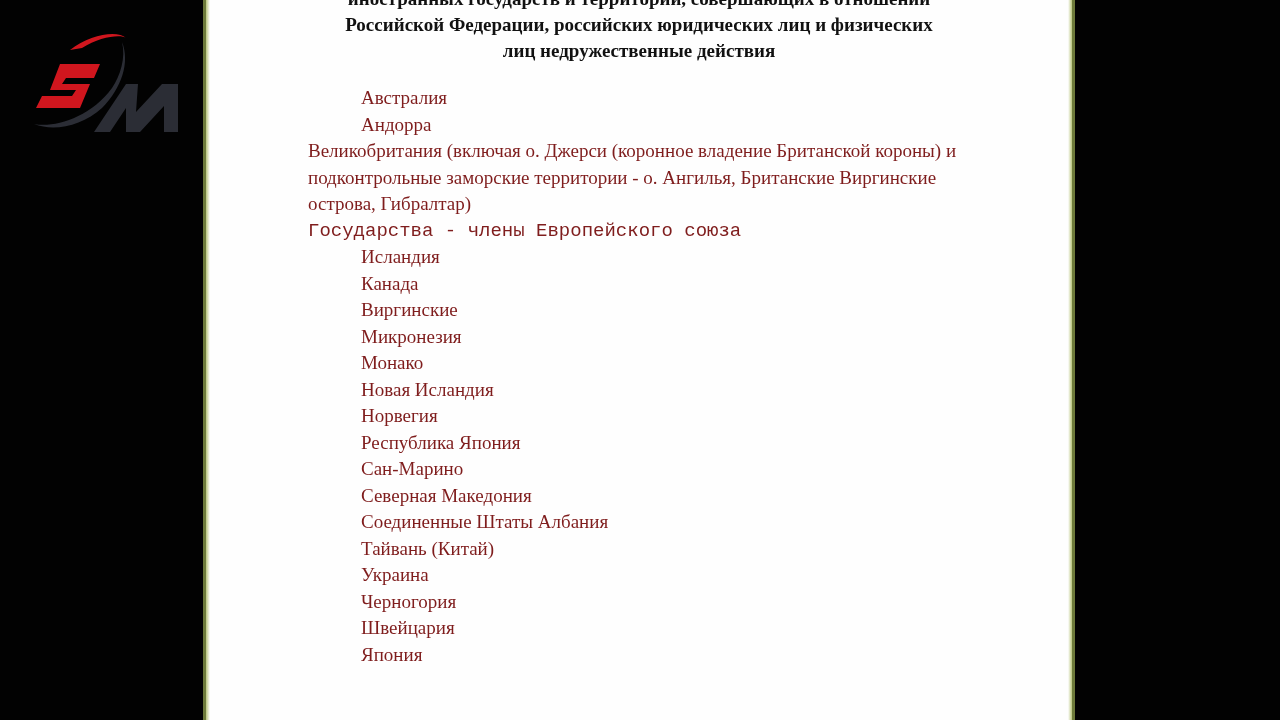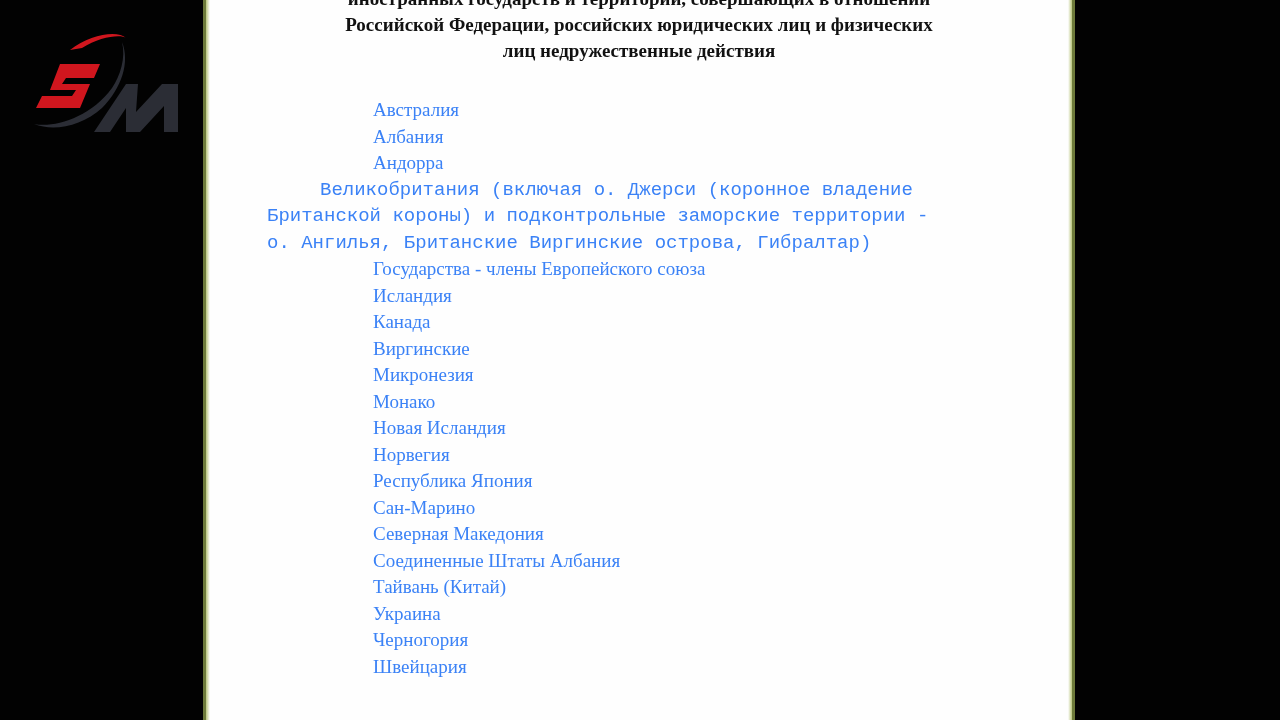--- a/index.html
+++ b/index.html
@@ -23,22 +23,22 @@
     }
     .page::before { left: 0; background: linear-gradient(to right, #b8c47c, #ffffff); }
     .page::after { right: 0; background: linear-gradient(to left, #b8c47c, #ffffff); }
     .heading {
       position: absolute; left: 0; right: 0; top: -14px;
       text-align: center; font-weight: bold; font-size: 19px; line-height: 26px;
       color: #111;
     }
     .list {
       position: absolute; left: 98px; top: 81px; width: 680px;
-      font-size: 19px; line-height: 26.5px; color: #3b82f6;
-      margin: 16px; padding: 0; list-style: none;
+      font-size: 19px; line-height: 26.5px; color: #7f1d1d;
+      margin: 4px; padding: 0; list-style: none;
     }
     .list li { text-indent: 53px; margin-left: 0; }
   </style>
 </head>
 <body>
 
 <div class="logo">
   <svg width="156" height="112" viewBox="0 0 156 112">
     <path d="M40 22 C60 6, 88 2, 96 10 C92 6, 70 8, 52 20 Z" fill="#d0161e"></path>
     <path d="M30 36 L70 36 L64 50 L36 50 L32 56 L60 56 L50 80 L6 80 L12 68 L42 68 L46 62 L20 62 Z" fill="#d0161e"></path>
@@ -48,38 +48,38 @@
 </div>
 
 <div class="page">
   <div class="heading">
     <div>иностранных государств и территорий, совершающих в отношении</div>
     <div>Российской Федерации, российских юридических лиц и физических</div>
     <div>лиц недружественные действия</div>
   </div>
   <ul class="list">
     <li>Австралия</li>
-    <li>Албания</li>
     <li>Андорра</li>
     <li style="margin-left:-53px;padding-left:53px;text-indent:0;">Великобритания (включая о. Джерси (коронное владение Британской короны) и подконтрольные заморские территории - о. Ангилья, Британские Виргинские острова, Гибралтар)</li>
     <li>Государства - члены Европейского союза</li>
     <li>Исландия</li>
     <li>Канада</li>
     <li>Виргинские</li>
     <li>Микронезия</li>
     <li>Монако</li>
     <li>Новая Исландия</li>
     <li>Норвегия</li>
     <li>Республика Япония</li>
     <li>Сан-Марино</li>
     <li>Северная Македония</li>
     <li>Соединенные Штаты Албания</li>
     <li>Тайвань (Китай)</li>
     <li>Украина</li>
     <li>Черногория</li>
     <li>Швейцария</li>
+    <li>Япония</li>
   </ul>
 </div>
 
 <style>
   
   .list li:nth-child(4) { margin-left: -53px !important; padding-left: 0 !important; text-indent: 53px !important; width: 680px; font-family: Liberation Mono, monospace; }
 </style>
 
 </body></html>

